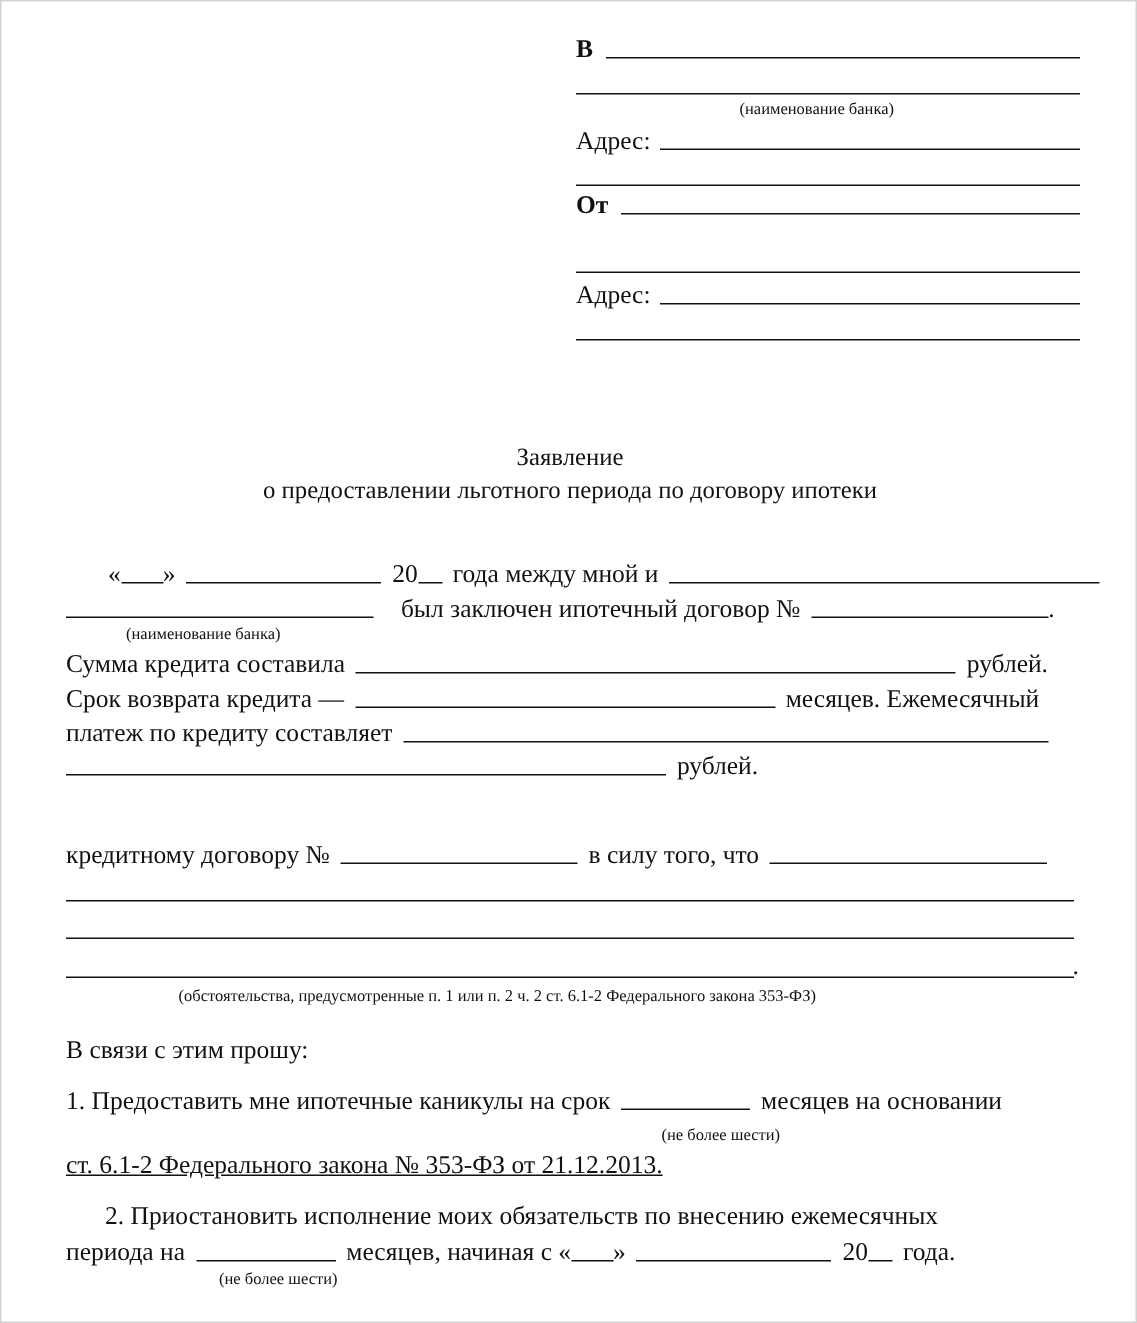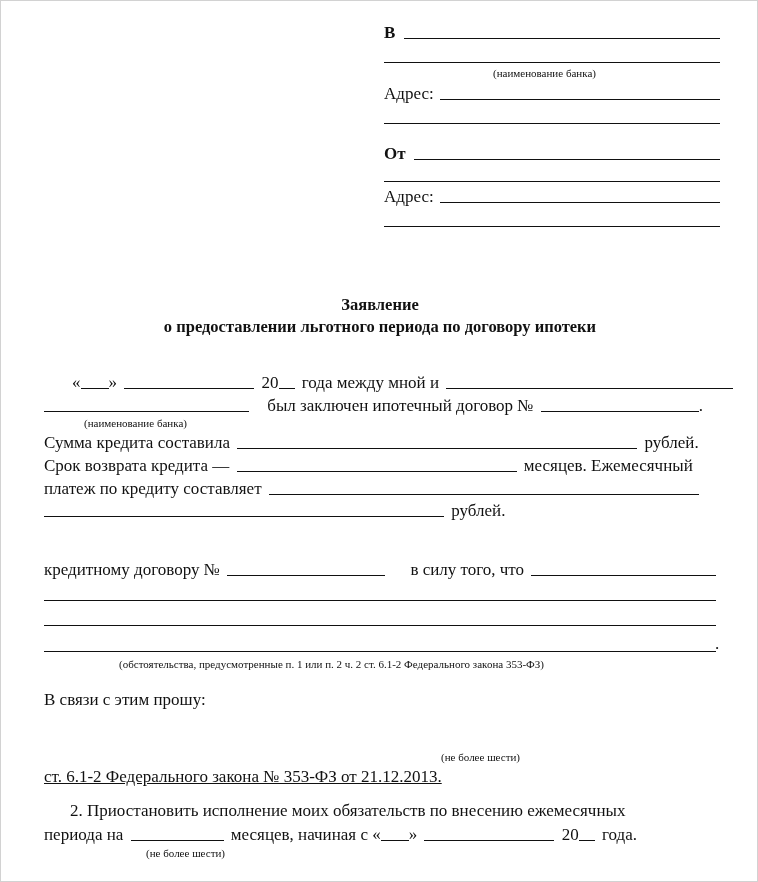--- a/index.html
+++ b/index.html
@@ -7,42 +7,42 @@
     .page {
       position: absolute; left: 0; top: 0; width: 756px; height: 880px;
       border: 1px solid #d2d2d2; background: #fff;
       font-family: "Liberation Serif", "DejaVu Serif", serif;
       color: #111; font-size: 17px;
     }
     .line { position: absolute; white-space: nowrap; height: 22px; line-height: 22px; }
     .blank { display: inline-block; border-bottom: 1px solid #111; height: 16px; vertical-align: baseline; position: relative; top: 1px; }
     .b { font-weight: bold; }
     .note { position: absolute; font-size: 11px; white-space: nowrap; line-height: 12px; }
-    .title { position: absolute; left: 0; width: 758px; text-align: center; font-weight: bold; font-size: 16.5px; line-height: 22px; }
+    .title { position: absolute; left: 0; width: 758px; text-align: center; font-weight: normal; font-size: 16.5px; line-height: 22px; }
     .rule { position: absolute; border-bottom: 1px solid #111; height: 0; }
   </style>
 </head>
 <body>
 
 <div class="page">
 
   <div class="line" style="left:383px; top:20px;">
     <span class="b">В</span>
     <span class="blank" style="width:316px; margin-left:4px;"></span>
   </div>
   <div class="rule" style="left:383px; top:61px; width:336px;"></div>
   <div class="note" style="left:492px; top:66px;">(наименование банка)</div>
 
   <div class="line" style="left:383px; top:81px;">
     <span>Адрес:</span>
     <span class="blank" style="width:280px; margin-left:2px;"></span>
   </div>
   <div class="rule" style="left:383px; top:122px; width:336px;"></div>
 
-  <div class="line" style="left:383px; top:141px;">
+  <div class="line" style="left:383px; top:124px;">
     <span class="b">От</span>
     <span class="blank" style="width:306px; margin-left:4px;"></span>
   </div>
   <div class="rule" style="left:383px; top:180px; width:336px;"></div>
 
   <div class="line" style="left:383px; top:184px;">
     <span>Адрес:</span>
     <span class="blank" style="width:280px; margin-left:2px;"></span>
   </div>
   <div class="rule" style="left:383px; top:225px; width:336px;"></div>
@@ -80,31 +80,36 @@
     <span style="margin-left:3px;">месяцев. Ежемесячный</span>
   </div>
   <div class="line" style="left:43px; top:498px;">
     <span class="blank" style="width:400px;"></span>
     <span style="margin-left:3px;">рублей.</span>
   </div>
 
   <div class="line" style="left:43px; top:557px;">
     <span>кредитному договору №</span>
     <span class="blank" style="width:158px; margin-left:3px;"></span>
-    <span style="margin-left:21px;">в силу того, что</span>
+    <span style="margin-left:3px;">в силу того, что</span>
     <span class="blank" style="width:185px; margin-left:3px;"></span>
   </div>
   <div class="rule" style="left:43px; top:599px; width:672px;"></div>
   <div class="rule" style="left:43px; top:624px; width:672px;"></div>
   <div class="rule" style="left:43px; top:650px; width:672px;"></div>
   <div class="line" style="left:714px; top:632px;">.</div>
   <div class="note" style="left:118px; top:657px;">(обстоятельства, предусмотренные п. 1 или п. 2 ч. 2 ст. 6.1-2 Федерального закона 353-ФЗ)</div>
 
   <div class="line" style="left:43px; top:688px;">В связи с этим прошу:</div>
 
+  <div class="line" style="left:43px; top:721px;">
+    <span>1. Предоставить мне ипотечные каникулы на срок</span>
+    <span class="blank" style="width:86px; margin-left:3px;"></span>
+    <span style="margin-left:3px;">месяцев на основании</span>
+  </div>
   <div class="note" style="left:440px; top:750px;">(не более шести)</div>
   <div class="line" style="left:43px; top:765px;text-decoration:underline;">ст. 6.1-2 Федерального закона № 353-ФЗ от 21.12.2013.</div>
 
   <div class="line" style="left:43px; top:799px;margin-left:26px;">2. Приостановить исполнение моих обязательств по внесению ежемесячных</div>
   <div class="line" style="left:43px; top:822px;">
     <span>периода на</span>
     <span class="blank" style="width:93px; margin-left:3px;"></span>
     <span style="margin-left:3px;">месяцев, начиная с «</span><span class="blank" style="width:28px;"></span><span>»</span>
     <span class="blank" style="width:130px; margin-left:3px;"></span>
     <span style="margin-left:3px;">20</span><span class="blank" style="width:16px;"></span>

